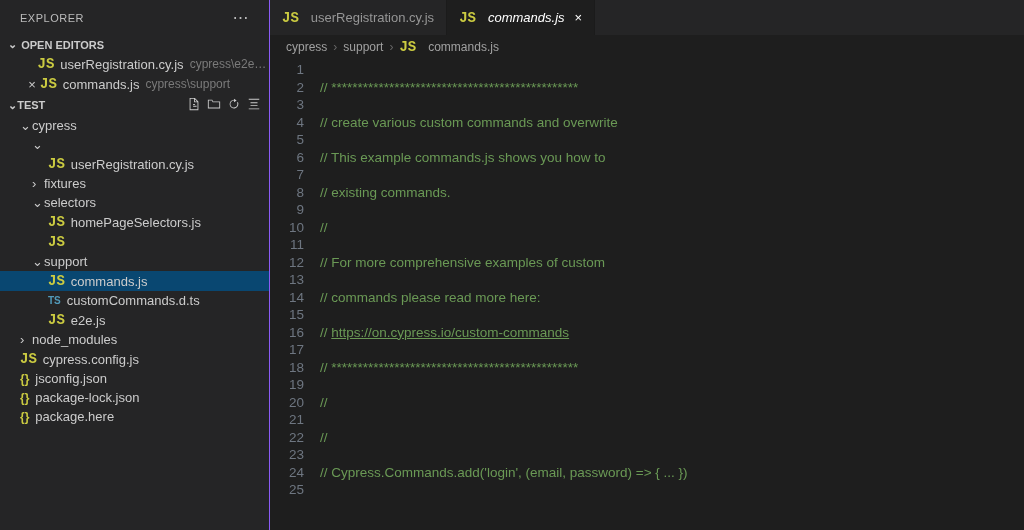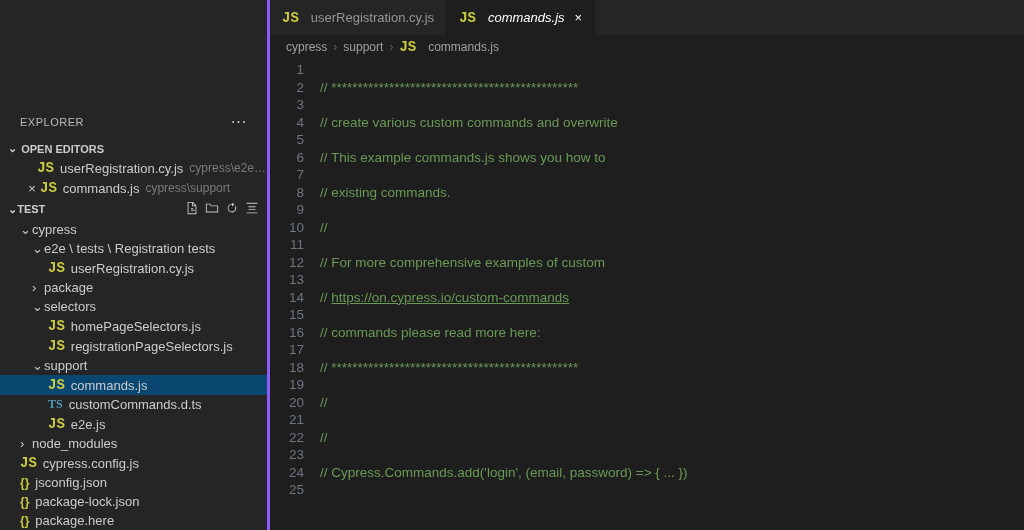--- a/index.html
+++ b/index.html
@@ -1,36 +1,36 @@
 <!DOCTYPE html>
 <html><head>
   <meta charset="utf-8">
   <style>
     * { margin: 0; padding: 0; box-sizing: border-box; font-family: 'Segoe UI', Arial, sans-serif; }
     body { background: #1e1e1e; color: #ccc; font-size: 13px; display: flex; height: 530px; width: 1024px; overflow: hidden; }
     
-    .sidebar { width: 270px; background: #252526; display: flex; flex-direction: column; border-right: 3px solid #8b5cf6; justify-content: flex-end; }
+    .sidebar { width: 270px; background: #252526; display: flex; flex-direction: column; border-right: 1px solid #8b5cf6; }
     .explorer-header { padding: 8px 20px 8px 20px; display: flex; justify-content: space-between; align-items: center; font-size: 11px; color: #bbb; text-transform: uppercase; letter-spacing: 0.5px; }
     .explorer-header .dots { color: #bbb; font-size: 16px; cursor: pointer; }
     
     .section-header { padding: 3px 8px; font-size: 11px; font-weight: bold; color: #ccc; display: flex; align-items: center; cursor: pointer; }
     .section-header .chev { display: inline-block; margin-right: 4px; }
     
     .open-editor-item, .tree-item { padding: 2px 0 2px 20px; display: flex; align-items: center; cursor: pointer; font-size: 13px; white-space: nowrap; overflow: hidden; }
     .open-editor-item { padding-left: 24px; }
     .open-editor-item .close-x { width: 16px; display: inline-block; text-align: center; color: #ccc; }
     .open-editor-item .desc { color: #7a7a7a; font-size: 12px; margin-left: 6px; overflow: hidden; text-overflow: ellipsis; }
     
     .tree-item.selected { background: #094771; }
     .tree-item.l1 { padding-left: 20px; }
     .tree-item.l2 { padding-left: 32px; }
     .tree-item.file2 { padding-left: 48px; }
     
     .icon-js { color: #cbcb41; font-size: 14px; font-weight: bold; margin-right: 6px; font-family: Liberation Mono, monospace; }
-    .icon-ts { color: #519aba; font-size: 12px; font-weight: bold; margin-right: 6px; font-family: Liberation Serif, serif; }
+    .icon-ts { color: #519aba; font-size: 10px; font-weight: bold; margin-right: 6px; font-family: Liberation Sans, sans-serif; }
     .icon-json { color: #cbcb41; font-size: 12px; margin-right: 6px; font-weight: bold; }
     .chev-folder { display: inline-block; width: 12px; color: #ccc; }
     
     .test-header { padding: 3px 8px; font-size: 11px; font-weight: bold; color: #ccc; display: flex; align-items: center; justify-content: space-between; cursor: pointer; }
     .test-actions { display: flex; gap: 6px; color: #ccc; }
     .test-actions span { cursor: pointer; }
     
     .main { flex: 1; background: #1e1e1e; display: flex; flex-direction: column; overflow: hidden; }
     .tabs { display: flex; background: #252526; height: 35px; }
     .tab { padding: 8px 12px; display: flex; align-items: center; gap: 6px; color: #969696; border-right: 1px solid #1b1b1b; cursor: pointer; font-size: 13px; }
@@ -103,41 +103,39 @@
       </span>
     </span>
   </div>
 
   <div class="tree-item l1">
     <span class="chev-folder">⌄</span>
     <span>cypress</span>
   </div>
   <div class="tree-item l2">
     <span class="chev-folder">⌄</span>
-    <span>e2e \ tests \ Registration tests</span>
   </div>
   <div class="tree-item file2">
     <span class="icon-js">JS</span>
     <span>userRegistration.cy.js</span>
   </div>
   <div class="tree-item l2">
     <span class="chev-folder">›</span>
-    <span>package</span>
+    <span>fixtures</span>
   </div>
   <div class="tree-item l2">
     <span class="chev-folder">⌄</span>
     <span>selectors</span>
   </div>
   <div class="tree-item file2">
     <span class="icon-js">JS</span>
     <span>homePageSelectors.js</span>
   </div>
   <div class="tree-item file2">
     <span class="icon-js">JS</span>
-    <span>registrationPageSelectors.js</span>
   </div>
   <div class="tree-item l2">
     <span class="chev-folder">⌄</span>
     <span>support</span>
   </div>
   <div class="tree-item file2 selected">
     <span class="icon-js">JS</span>
     <span>commands.js</span>
   </div>
   <div class="tree-item file2">
@@ -220,22 +218,22 @@
         <div>24</div>
         <div>25</div>
     </div>
     <div class="code">
 <div>// ***********************************************</div>
 <div>// create various custom commands and overwrite</div>
 <div>// This example commands.js shows you how to</div>
 <div>// existing commands.</div>
 <div>//</div>
 <div>// For more comprehensive examples of custom</div>
+<div>// commands please read more here:</div>
 <div><span>// </span><span class="link">https://on.cypress.io/custom-commands</span></div>
-<div>// commands please read more here:</div>
 <div>// ***********************************************</div>
 <div>//</div>
 <div>//</div>
 <div>// Cypress.Commands.add('login', (email, password) =&gt; { ... })</div>
 
 
 
 
 
 

